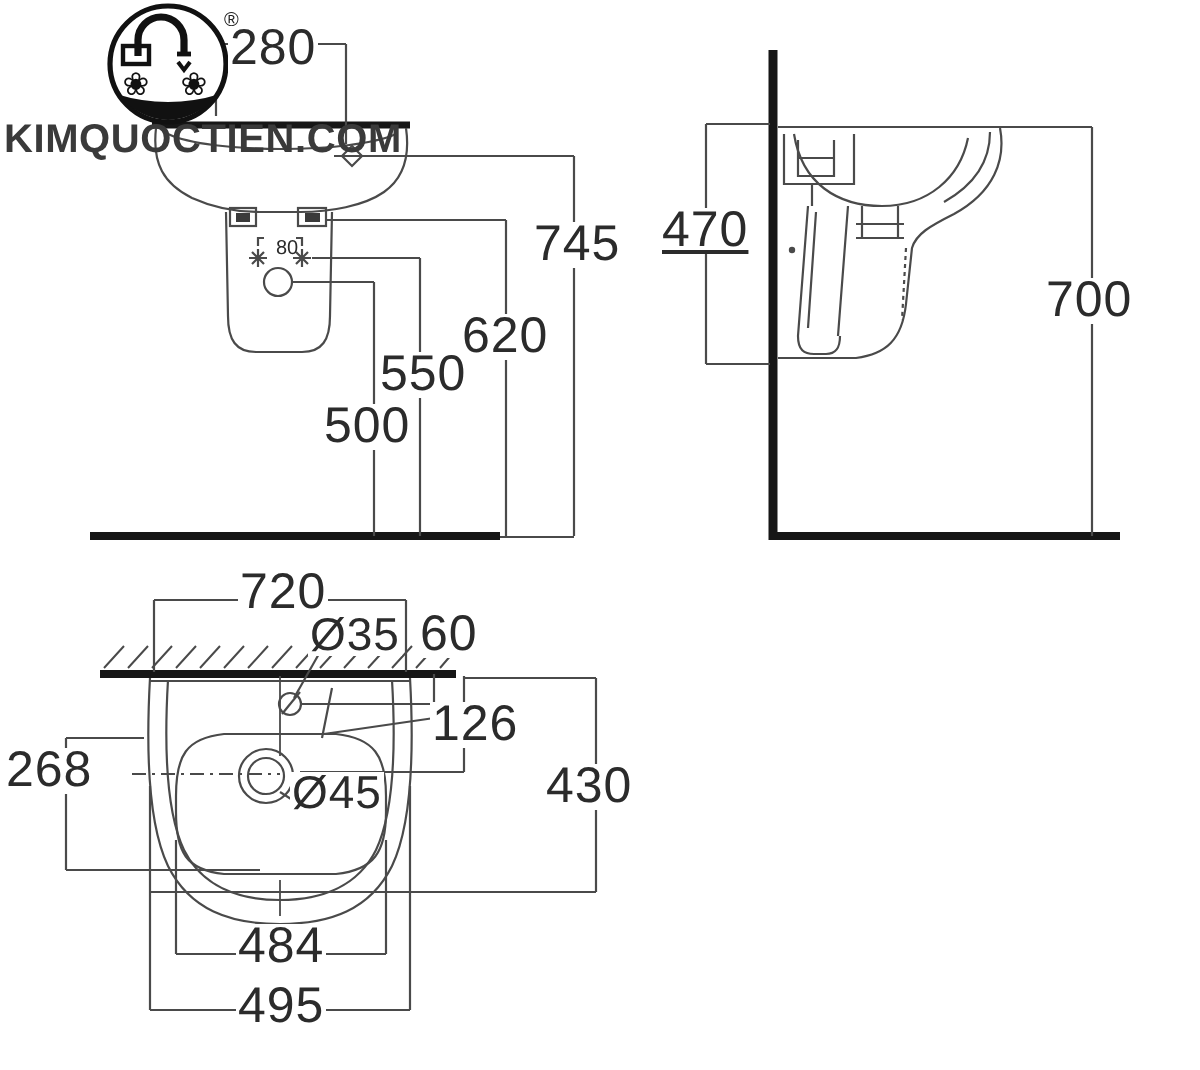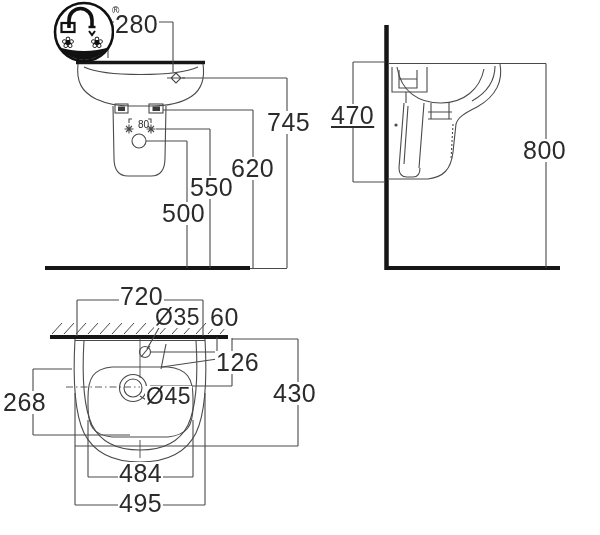--- a/index.html
+++ b/index.html
@@ -134,34 +134,35 @@
       <rect x="17.5" y="22" width="13" height="9" fill="#ffffff" stroke="#111111" stroke-width="2.2"></rect>
       <path d="M25,27 V19 A 11.5,11.5 0 0 1 48,19 V26" fill="none" stroke="#111111" stroke-width="3.6"></path>
       <path d="M44.5,26 H51.5" stroke="#111111" stroke-width="2.4"></path>
       <path d="M45,30 L48,34 L51,30" fill="none" stroke="#111111" stroke-width="2"></path>
       <text x="24" y="46.5" font-size="16" text-anchor="middle" fill="#111111">❀</text>
       <text x="53" y="46.5" font-size="16" text-anchor="middle" fill="#111111">❀</text>
     </svg>
   </div>
   <div id="reg-mark">®</div>
 
+  <div id="watermark">KIMQUOCTIEN.COM</div>
 
   <div class="dim" style="left:114px;top:13px;">280</div>
   <div class="dim" style="left:266px;top:111px;">745</div>
   <div class="dim" style="left:230px;top:157px;">620</div>
   <div class="dim" style="left:189px;top:176px;">550</div>
   <div class="dim" style="left:161px;top:202px;">500</div>
   <div class="dim tiny" style="left:132px;top:114px;background:transparent;">80</div>
 
   <div class="dim" style="left:330px;top:104px;text-decoration:underline;">470</div>
-  <div class="dim" style="left:522px;top:139px;">800</div>
+  <div class="dim" style="left:522px;top:139px;">700</div>
 
   <div class="dim" style="left:119px;top:285px;">720</div>
   <div class="dim mid" style="left:154px;top:307px;">Ø35</div>
   <div class="dim" style="left:209px;top:306px;text-align:center;">60</div>
   <div class="dim" style="left:215px;top:351px;">126</div>
   <div class="dim" style="left:272px;top:382px;text-align:center;">430</div>
-  <div class="dim" style="left:2px;top:391px;">268</div>
+  <div class="dim" style="left:2px;top:374px;">268</div>
   <div class="dim mid" style="left:145px;top:386px;">Ø45</div>
   <div class="dim" style="left:118px;top:462px;">484</div>
   <div class="dim" style="left:118px;top:492px;">495</div>
 
 </div>
 
 </body></html>

